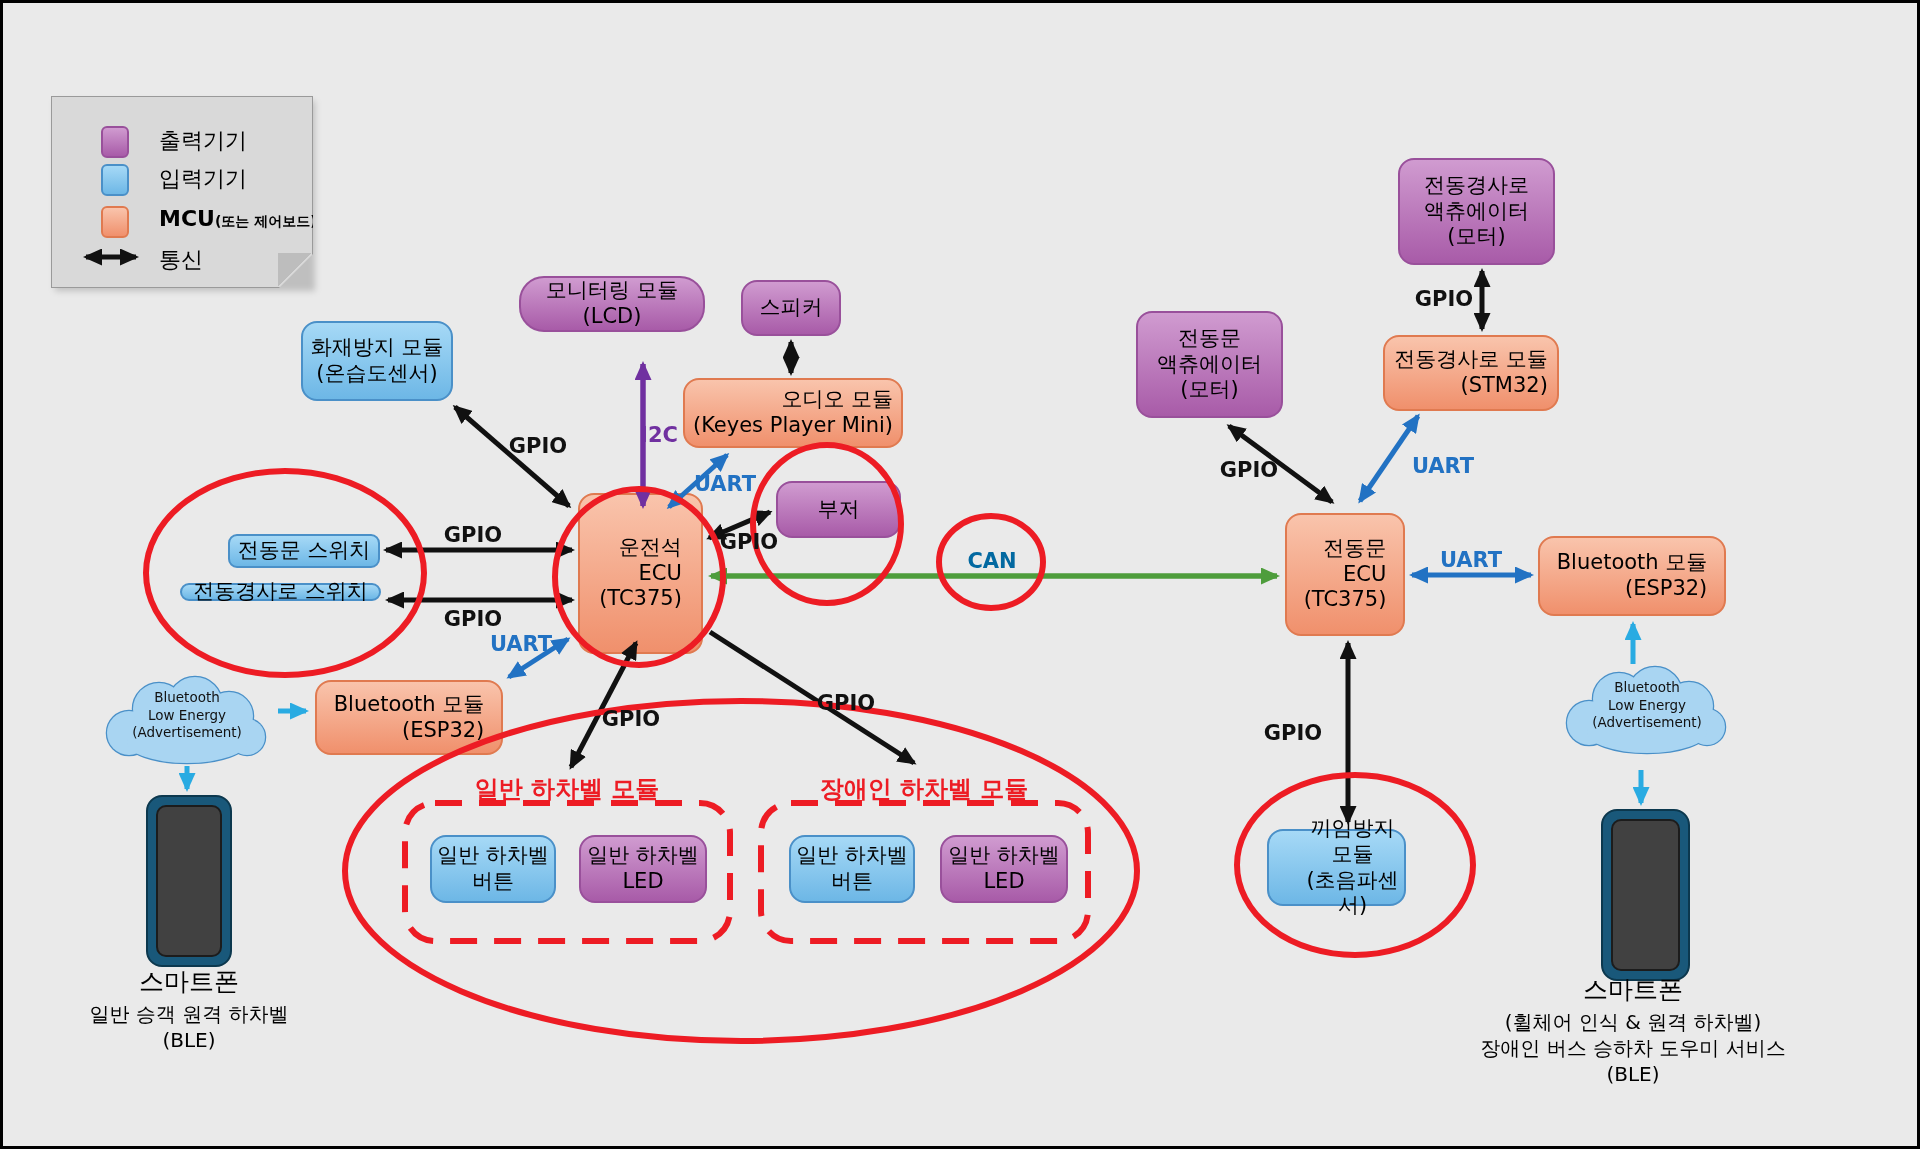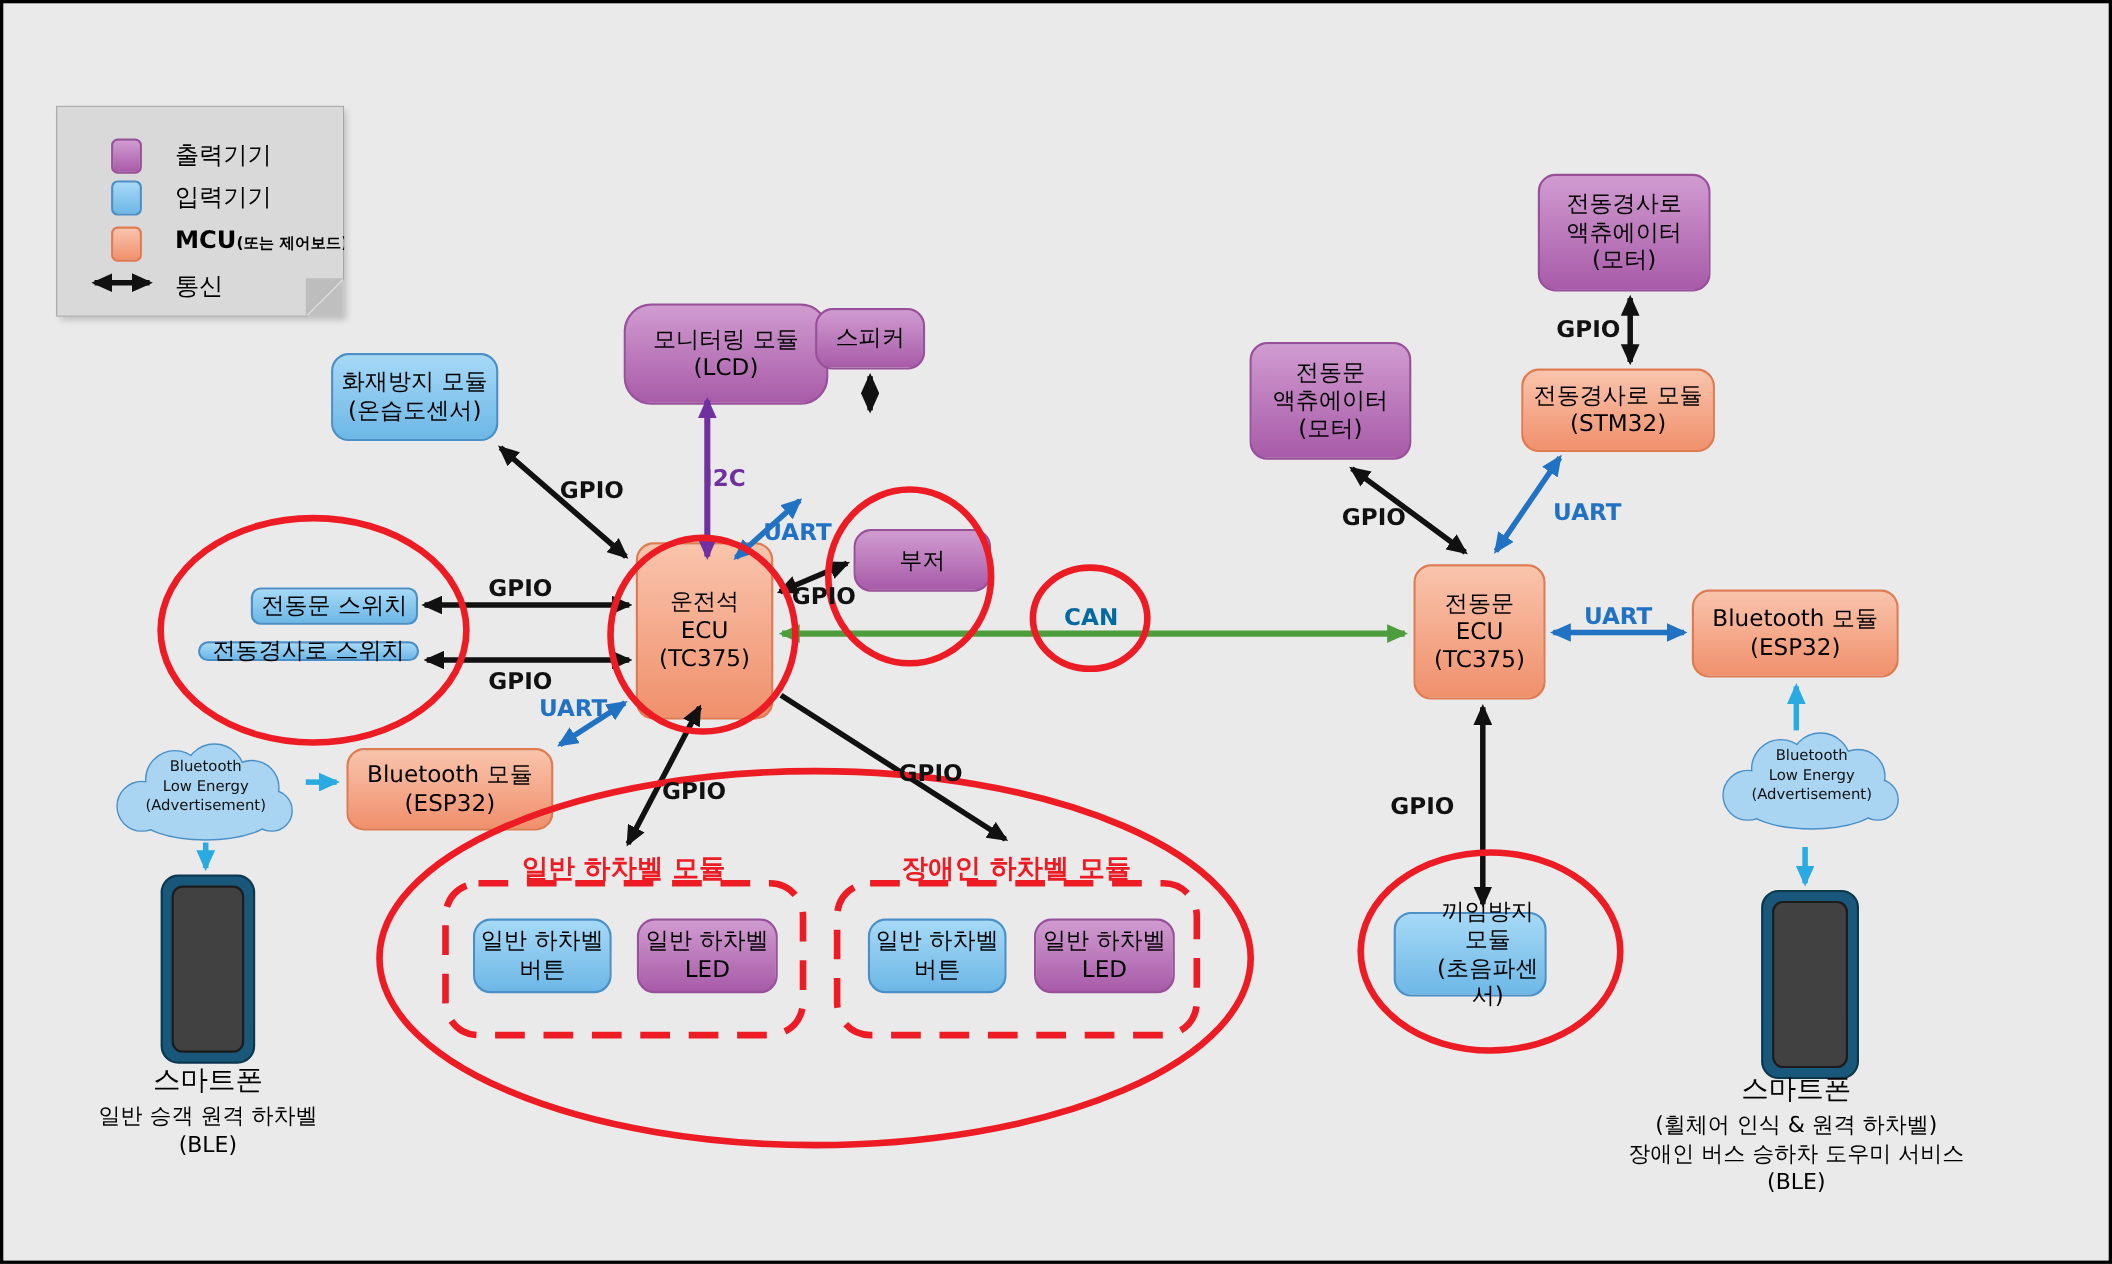--- a/index.html
+++ b/index.html
@@ -8,21 +8,21 @@
     background:#eaeaea;border:3px solid #000;overflow:hidden;
     font-family:"DejaVu Sans","Liberation Sans",sans-serif;color:#000;
   }
   .node{
     position:absolute;display:flex;align-items:center;justify-content:center;
     text-align:center;white-space:pre-line;box-sizing:border-box;
     border-radius:16px;font-size:21px;line-height:1.22;z-index:3;
   }
   .purple{background:linear-gradient(#d09bd0,#a85ba8);border:2px solid #99509b;}
   .blue{background:linear-gradient(#a6d9f6,#6db7e6);border:2px solid #4a90c8;}
-  .orange{background:linear-gradient(#f9c4ac,#f0906c);border:2px solid #e07a50;}
+  .orange{background:linear-gradient(#f9c4ac,#f0906c);border:2px solid #e07a50;text-align:right;}
   .small-r{border-radius:9px;}
   .elabel{
     position:absolute;transform:translate(-50%,-50%);font-size:21px;
     font-weight:600;z-index:6;white-space:nowrap;
   }
   .lab-black{color:#111;}
   .lab-blue{color:#2272c3;}
   .lab-purple{color:#7030a0;}
   .lab-green{color:#0369a1;}
   .belltitle{
@@ -128,23 +128,25 @@
 
   <div class="phone" style="left:143px;top:792px;width:82px;height:168px;">
       <div class="screen"></div>
     </div>
   <div class="phone" style="left:1598px;top:806px;width:85px;height:168px;">
       <div class="screen"></div>
     </div>
 
   <div class="node blue" style="left:298px;top:318px;width:152px;height:80px;">화재방지 모듈
 (온습도센서)</div>
-  <div class="node purple" style="left:564px;top:273px;width:186px;height:92px;border-radius:25px;">모니터링 모듈
+  <div class="node purple" style="left:516px;top:273px;width:186px;height:56px;border-radius:25px;">모니터링 모듈
 (LCD)</div>
   <div class="node purple" style="left:738px;top:277px;width:100px;height:56px;">스피커</div>
+  <div class="node orange" style="left:680px;top:375px;width:220px;height:70px;">오디오 모듈
+(Keyes Player Mini)</div>
   <div class="node purple" style="left:773px;top:478px;width:125px;height:57px;font-family:Liberation Serif, serif;">부저</div>
   <div class="node orange" style="left:575px;top:490px;width:125px;height:161px;">운전석
 ECU
 (TC375)</div>
   <div class="node blue small-r" style="left:225px;top:531px;width:152px;height:34px;">전동문 스위치</div>
   <div class="node blue small-r" style="left:177px;top:580px;width:201px;height:18px;">전동경사로 스위치</div>
   <div class="node orange" style="left:312px;top:677px;width:188px;height:75px;">Bluetooth 모듈
 (ESP32)</div>
   <div class="node purple" style="left:1133px;top:308px;width:147px;height:107px;">전동문
 액츄에이터

